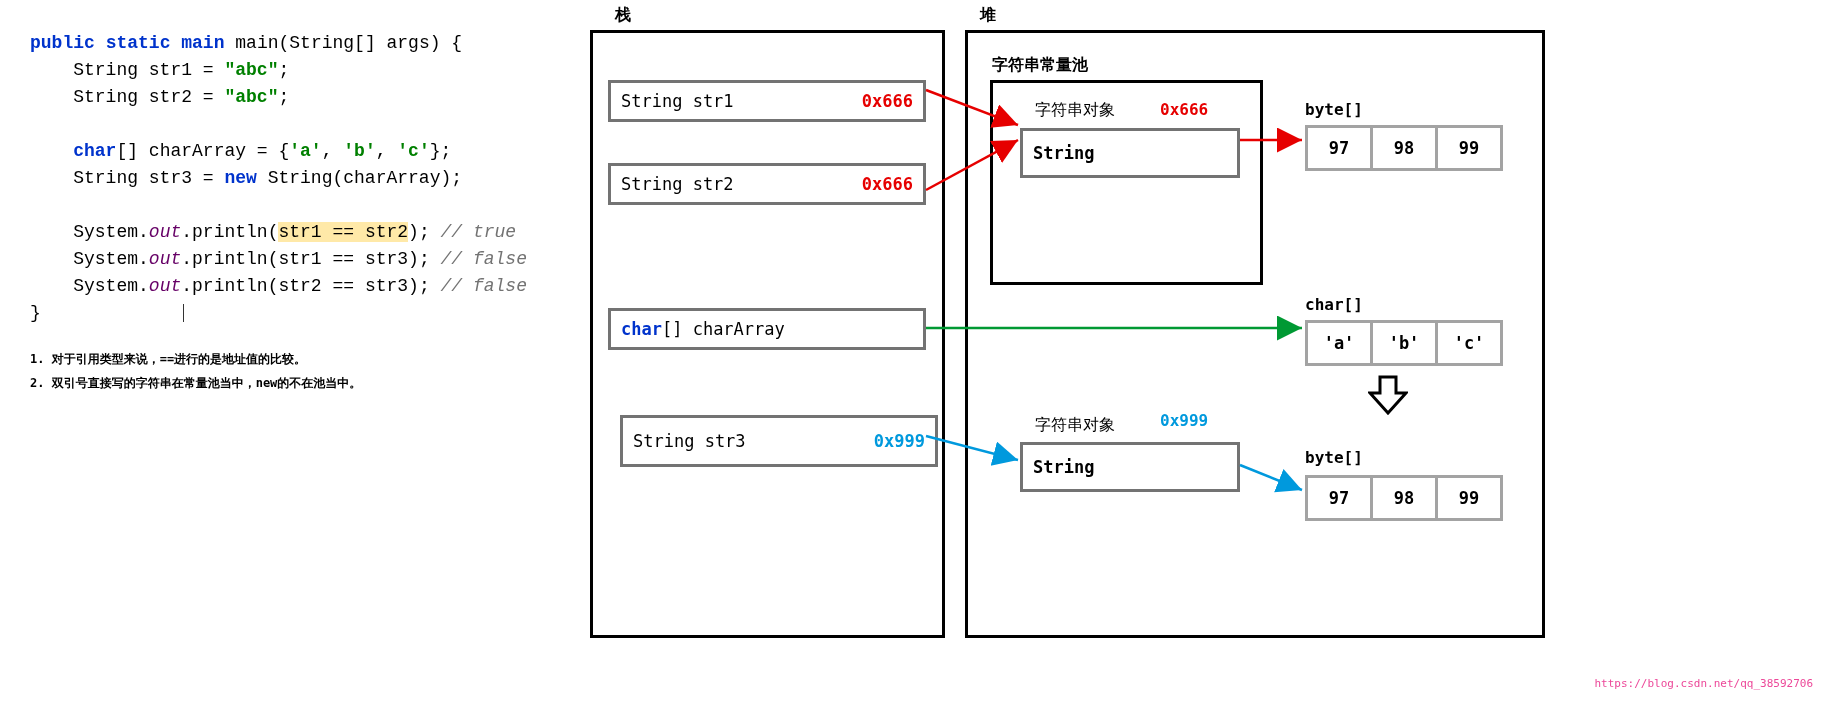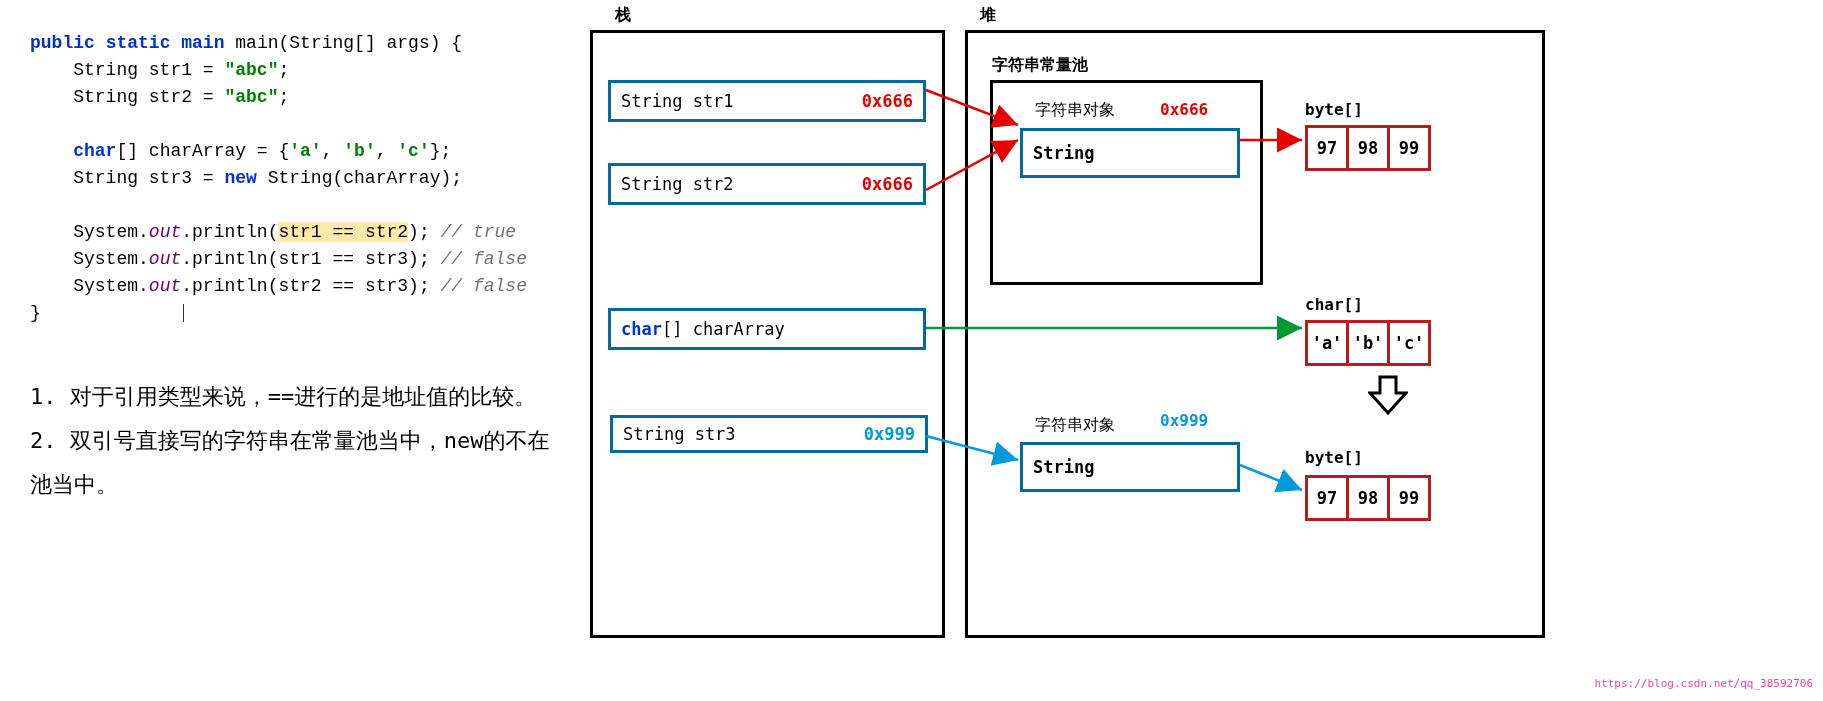--- a/index.html
+++ b/index.html
@@ -5,31 +5,31 @@
   *{box-sizing:border-box;margin:0;padding:0}
   body{font-family:"Microsoft YaHei",Consolas,monospace;background:#fff;color:#000;width:1823px;height:701px;position:relative;font-size:15px}
   .code-panel{position:absolute;left:30px;top:30px;width:540px}
   .code-panel pre{font-family:Consolas,"Courier New",monospace;font-size:18px;line-height:1.5;white-space:pre}
   .kw{color:#0033cc;font-weight:bold}
   .str{color:#008000;font-weight:bold}
   .fld{color:#660066;font-style:italic}
   .cmt{color:#737373;font-style:italic}
   .hl{background:#ffe9a8}
   .cursor{display:inline-block;width:1px;height:18px;border-left:1.5px solid #333;margin-left:2px;vertical-align:middle}
-  .notes{margin-top:48px;font-size:22px;font-weight:normal;line-height:2}
+  .notes{margin-top:20px;font-size:12px;font-weight:bold;line-height:2}
   .diagram{position:absolute;left:590px;top:0;width:1230px;height:700px}
   .sec-label{font-weight:bold;font-size:16px;position:absolute}
   .big-box{position:absolute;border:3px solid #000}
-  .cell{position:absolute;border:3px solid #0369a1;background:#fff;padding:6px 10px;font-family:Consolas,monospace;font-size:17px;display:flex;align-items:center}
+  .cell{position:absolute;border:3px solid #737373;background:#fff;padding:6px 10px;font-family:Consolas,monospace;font-size:17px;display:flex;align-items:center}
   .cell .addr{margin-left:auto;font-weight:bold}
   .red{color:#e60000}
   .blue{color:#0099dd}
   .label-float{position:absolute;font-weight:bold;font-size:16px}
   .array-row{position:absolute;display:flex}
-  .array-row .ac{border:3px solid #b91c1c;width:44px;height:46px;display:flex;align-items:center;justify-content:center;font-size:17px;font-weight:bold;font-family:Consolas,monospace;margin-left:-3px}
+  .array-row .ac{border:3px solid #a3a3a3;width:68px;height:46px;display:flex;align-items:center;justify-content:center;font-size:17px;font-weight:bold;font-family:Consolas,monospace;margin-left:-3px}
   .array-row .ac:first-child{margin-left:0}
   svg.arrows{position:absolute;left:0;top:0;width:1230px;height:700px;pointer-events:none}
 </style>
 </head>
 <body>
 
 <div class="code-panel">
 <pre><span class="kw">public</span> <span class="kw">static</span> <span class="kw">main</span> <span>main</span><span>(String[] args) {</span>
 <span>    String str1 = </span><span class="str">"abc"</span><span>;</span>
 <span>    String str2 = </span><span class="str">"abc"</span><span>;</span>
@@ -61,21 +61,21 @@
     <span class="addr red">0x666</span>
   </div>
   <div class="cell" style="left:18px;top:163px;width:318px;height:42px">
     <span>String str2</span>
     <span class="addr red">0x666</span>
   </div>
   <div class="cell" style="left:18px;top:308px;width:318px;height:42px">
     <span class="kw" style="color:#0033cc;font-weight:bold">char</span>
       <span>[] charArray</span>
   </div>
-  <div class="cell" style="left:20px;top:415px;width:318px;height:38px">
+  <div class="cell" style="left:30px;top:415px;width:318px;height:52px">
     <span>String str3</span>
     <span class="addr blue">0x999</span>
   </div>
 
   <div class="label-float" style="left:402px;top:55px">字符串常量池</div>
   <div class="big-box" style="left:400px;top:80px;width:273px;height:205px"></div>
   <div class="label-float" style="left:445px;top:100px;font-weight:normal">字符串对象</div>
   <div class="label-float red" style="left:570px;top:100px">0x666</div>
   <div class="cell" style="left:430px;top:128px;width:220px;height:50px;font-weight:bold">
     <span>String</span>

